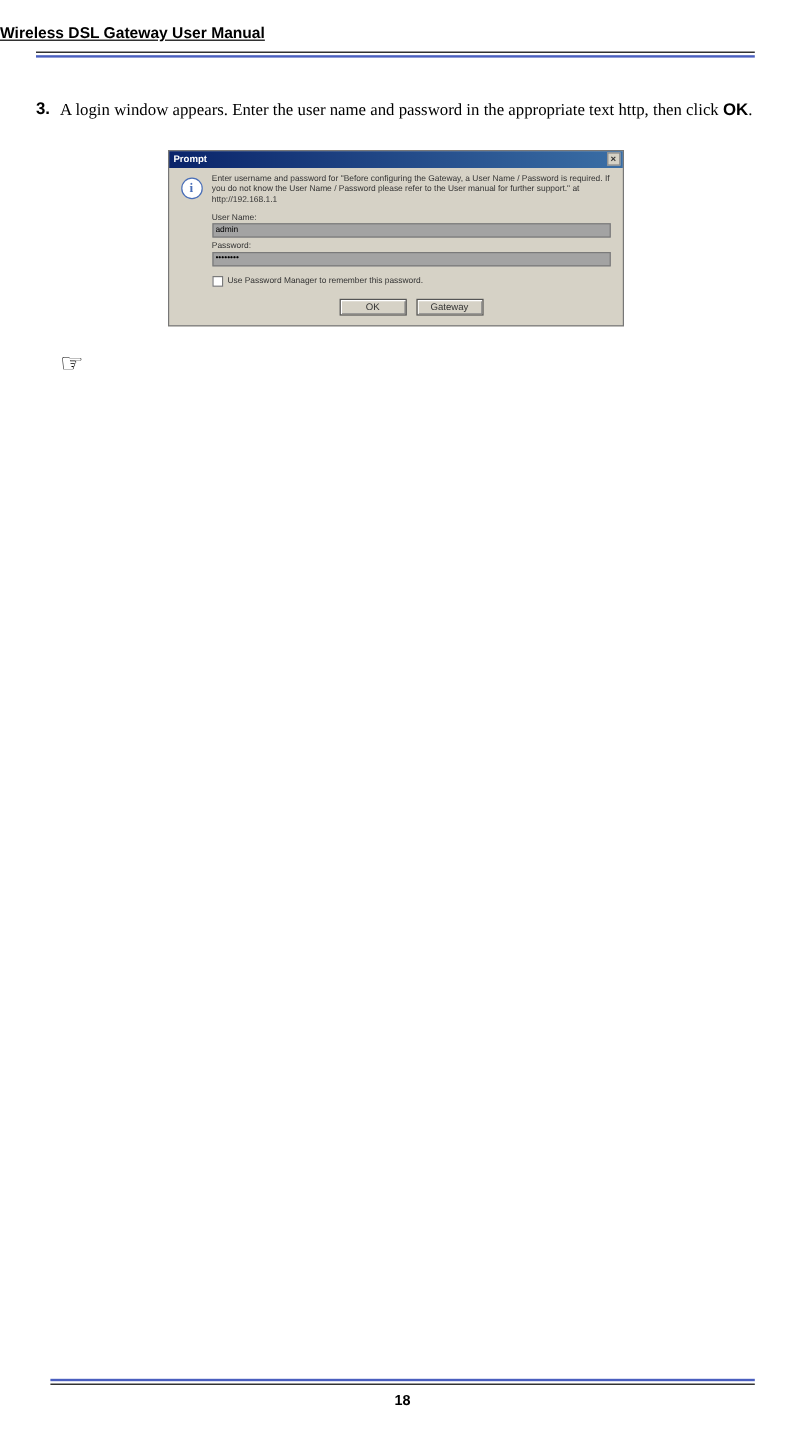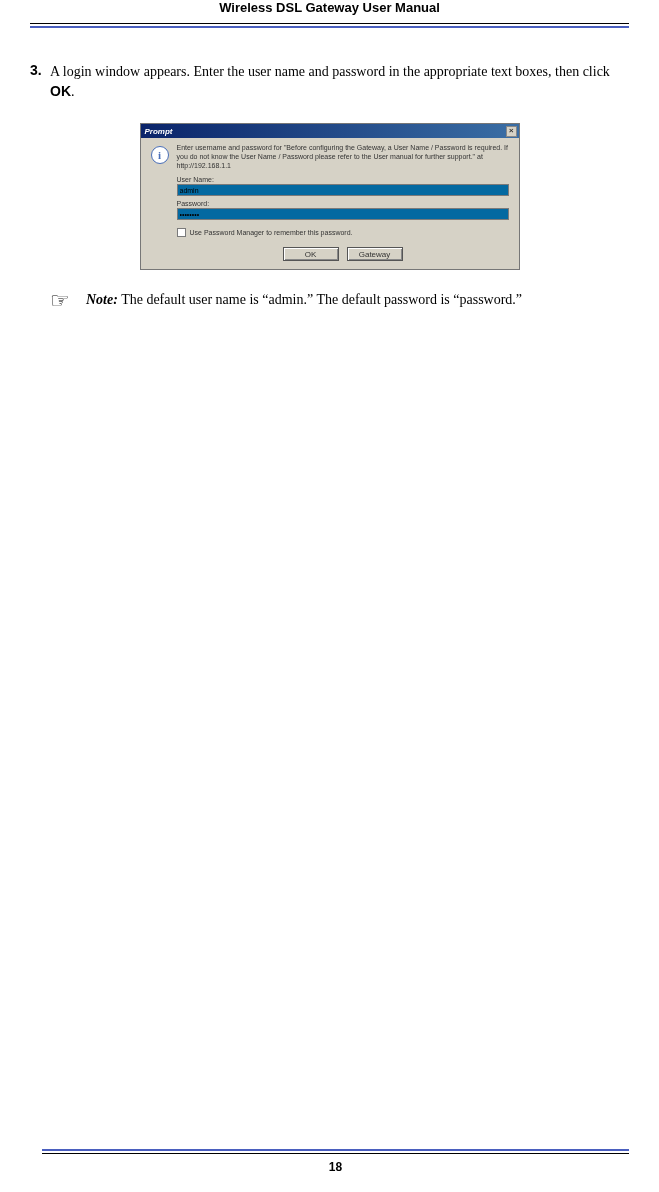--- a/index.html
+++ b/index.html
@@ -1,37 +1,37 @@
 <!DOCTYPE html>
 <html><head>
 <meta charset="utf-8">
 <style>
   * { box-sizing: border-box; margin: 0; padding: 0; }
   html, body { width: 659px; height: 1192px; background: #fff; font-family: Georgia, 'Times New Roman', serif; color: #000; }
   .page { position: relative; width: 659px; height: 1192px; padding: 0 0 0 0; }
-  .header { text-align: center; padding-top: 0; }
+  .header { text-align: left; padding-top: 20px; text-decoration: underline; }
   .header-title { font-weight: 700; font-size: 13px; font-family: Arial, Helvetica, sans-serif; }
   .hr1 { margin: 8px 30px 0 30px; border: none; border-top: 1px solid #000; }
   .hr2 { margin: 2px 30px 0 30px; border: none; border-top: 2px solid #4a5fbf; }
   .content { margin-top: 34px; padding: 0 30px 0 30px; }
   .step { display: flex; }
   .step-num { font-weight: 700; font-family: Arial, Helvetica, sans-serif; font-size: 14px; width: 24px; flex-shrink: 0; }
   .step-text { font-size: 14px; line-height: 1.4; margin-left: -4px; }
   .step-text .bold-ok { font-weight: 700; font-family: Arial, Helvetica, sans-serif; }
 
   .dialog-wrap { display: flex; justify-content: center; margin: 22px 0 20px 0; }
   .prompt-dialog { width: 380px; border: 1px solid #777; background: #d6d2c6; font-family: Tahoma, Arial, sans-serif; font-size: 8px; color: #333; filter: blur(0.3px); }
-  .titlebar { background: linear-gradient(to right, #0a246a, #3a6ea5); color: #fff; display: flex; align-items: center; justify-content: space-between; height: 14px; padding: 0 2px 0 4px; font-size: 8px; font-weight: 700; font-style: italic; }
+  .titlebar { background: linear-gradient(to right, #0a246a, #3a6ea5); color: #fff; display: flex; align-items: center; justify-content: space-between; height: 14px; padding: 0 2px 0 4px; font-size: 8px; font-weight: 700; }
   .titlebar .close { width: 11px; height: 11px; background: #d6d2c6; border: 1px solid #888; color: #333; display: flex; align-items: center; justify-content: center; font-size: 8px; line-height: 1; font-family: Arial, sans-serif; font-weight: 700; }
   .dialog-body { padding: 6px 10px 8px 10px; display: flex; }
   .info-icon { width: 18px; height: 18px; border-radius: 50%; border: 1px solid #4a6fb8; background: #fff; color: #4a6fb8; display: flex; align-items: center; justify-content: center; font-weight: 700; font-family: Georgia, serif; font-size: 11px; flex-shrink: 0; margin-top: 2px; margin-right: 8px; }
   .dialog-main { flex: 1; }
   .dialog-text { font-size: 7px; line-height: 1.25; color: #333; margin-bottom: 6px; }
   .field-label { font-size: 7px; margin-top: 4px; margin-bottom: 1px; }
-  .text-input { width: 100%; height: 12px; border: 1px solid #7a7a7a; background: #0369a1; font-size: 7px; padding: 0 2px; font-family: Tahoma, Arial, sans-serif; }
+  .text-input { width: 100%; height: 12px; border: 1px solid #7a7a7a; background: #a3a3a3; font-size: 7px; padding: 0 2px; font-family: Tahoma, Arial, sans-serif; }
   .checkbox-row { display: flex; align-items: center; margin-top: 8px; font-size: 7px; gap: 4px; }
   .checkbox-box { width: 9px; height: 9px; border: 1px solid #7a7a7a; background: #fff; }
   .btn-row { display: flex; justify-content: center; gap: 8px; margin-top: 10px; }
   .dlg-btn { width: 56px; height: 14px; border: 1px solid #555; background: #d6d2c6; font-size: 8px; display: flex; align-items: center; justify-content: center; box-shadow: inset 1px 1px 0 #fff, inset -1px -1px 0 #888; }
 
   .note-wrap { display: flex; margin-left: 20px; margin-top: 4px; }
   .hand-icon { font-size: 22px; width: 36px; flex-shrink: 0; line-height: 1; }
   .note-text { font-size: 14px; line-height: 1.4; }
   .note-text .note-label { font-weight: 700; font-style: italic; }
 
@@ -47,21 +47,21 @@
   <div class="header">
     <div class="header-title">Wireless DSL Gateway User Manual</div>
   </div>
   <hr class="hr1">
   <hr class="hr2">
 
   <div class="content">
     <div class="step">
       <div class="step-num">3.</div>
       <div class="step-text">
-        <span>A login window appears. Enter the user name and password in the appropriate text boxes, then click </span><span class="bold-ok">OK</span><span>.</span>
+        <span>A login window appears. Enter the user name and password in the appropriate text http, then click </span><span class="bold-ok">OK</span><span>.</span>
       </div>
     </div>
 
     <div class="dialog-wrap">
       <div class="prompt-dialog">
         <div class="titlebar">
           <span>Prompt</span>
           <div class="close">
               <span>×</span>
             </div>
@@ -88,23 +88,20 @@
                   <span>Gateway</span>
                 </div>
             </div>
           </div>
         </div>
       </div>
     </div>
 
     <div class="note-wrap">
       <div class="hand-icon">☞</div>
-      <div class="note-text">
-        <span class="note-label">Note:</span><span> The default user name is “admin.” The default password is “password.”</span>
-      </div>
     </div>
   </div>
 
   <div class="footer">
     <hr class="fhr1">
     <hr class="fhr2">
     <div class="page-num">18</div>
   </div>
 </div>
 

